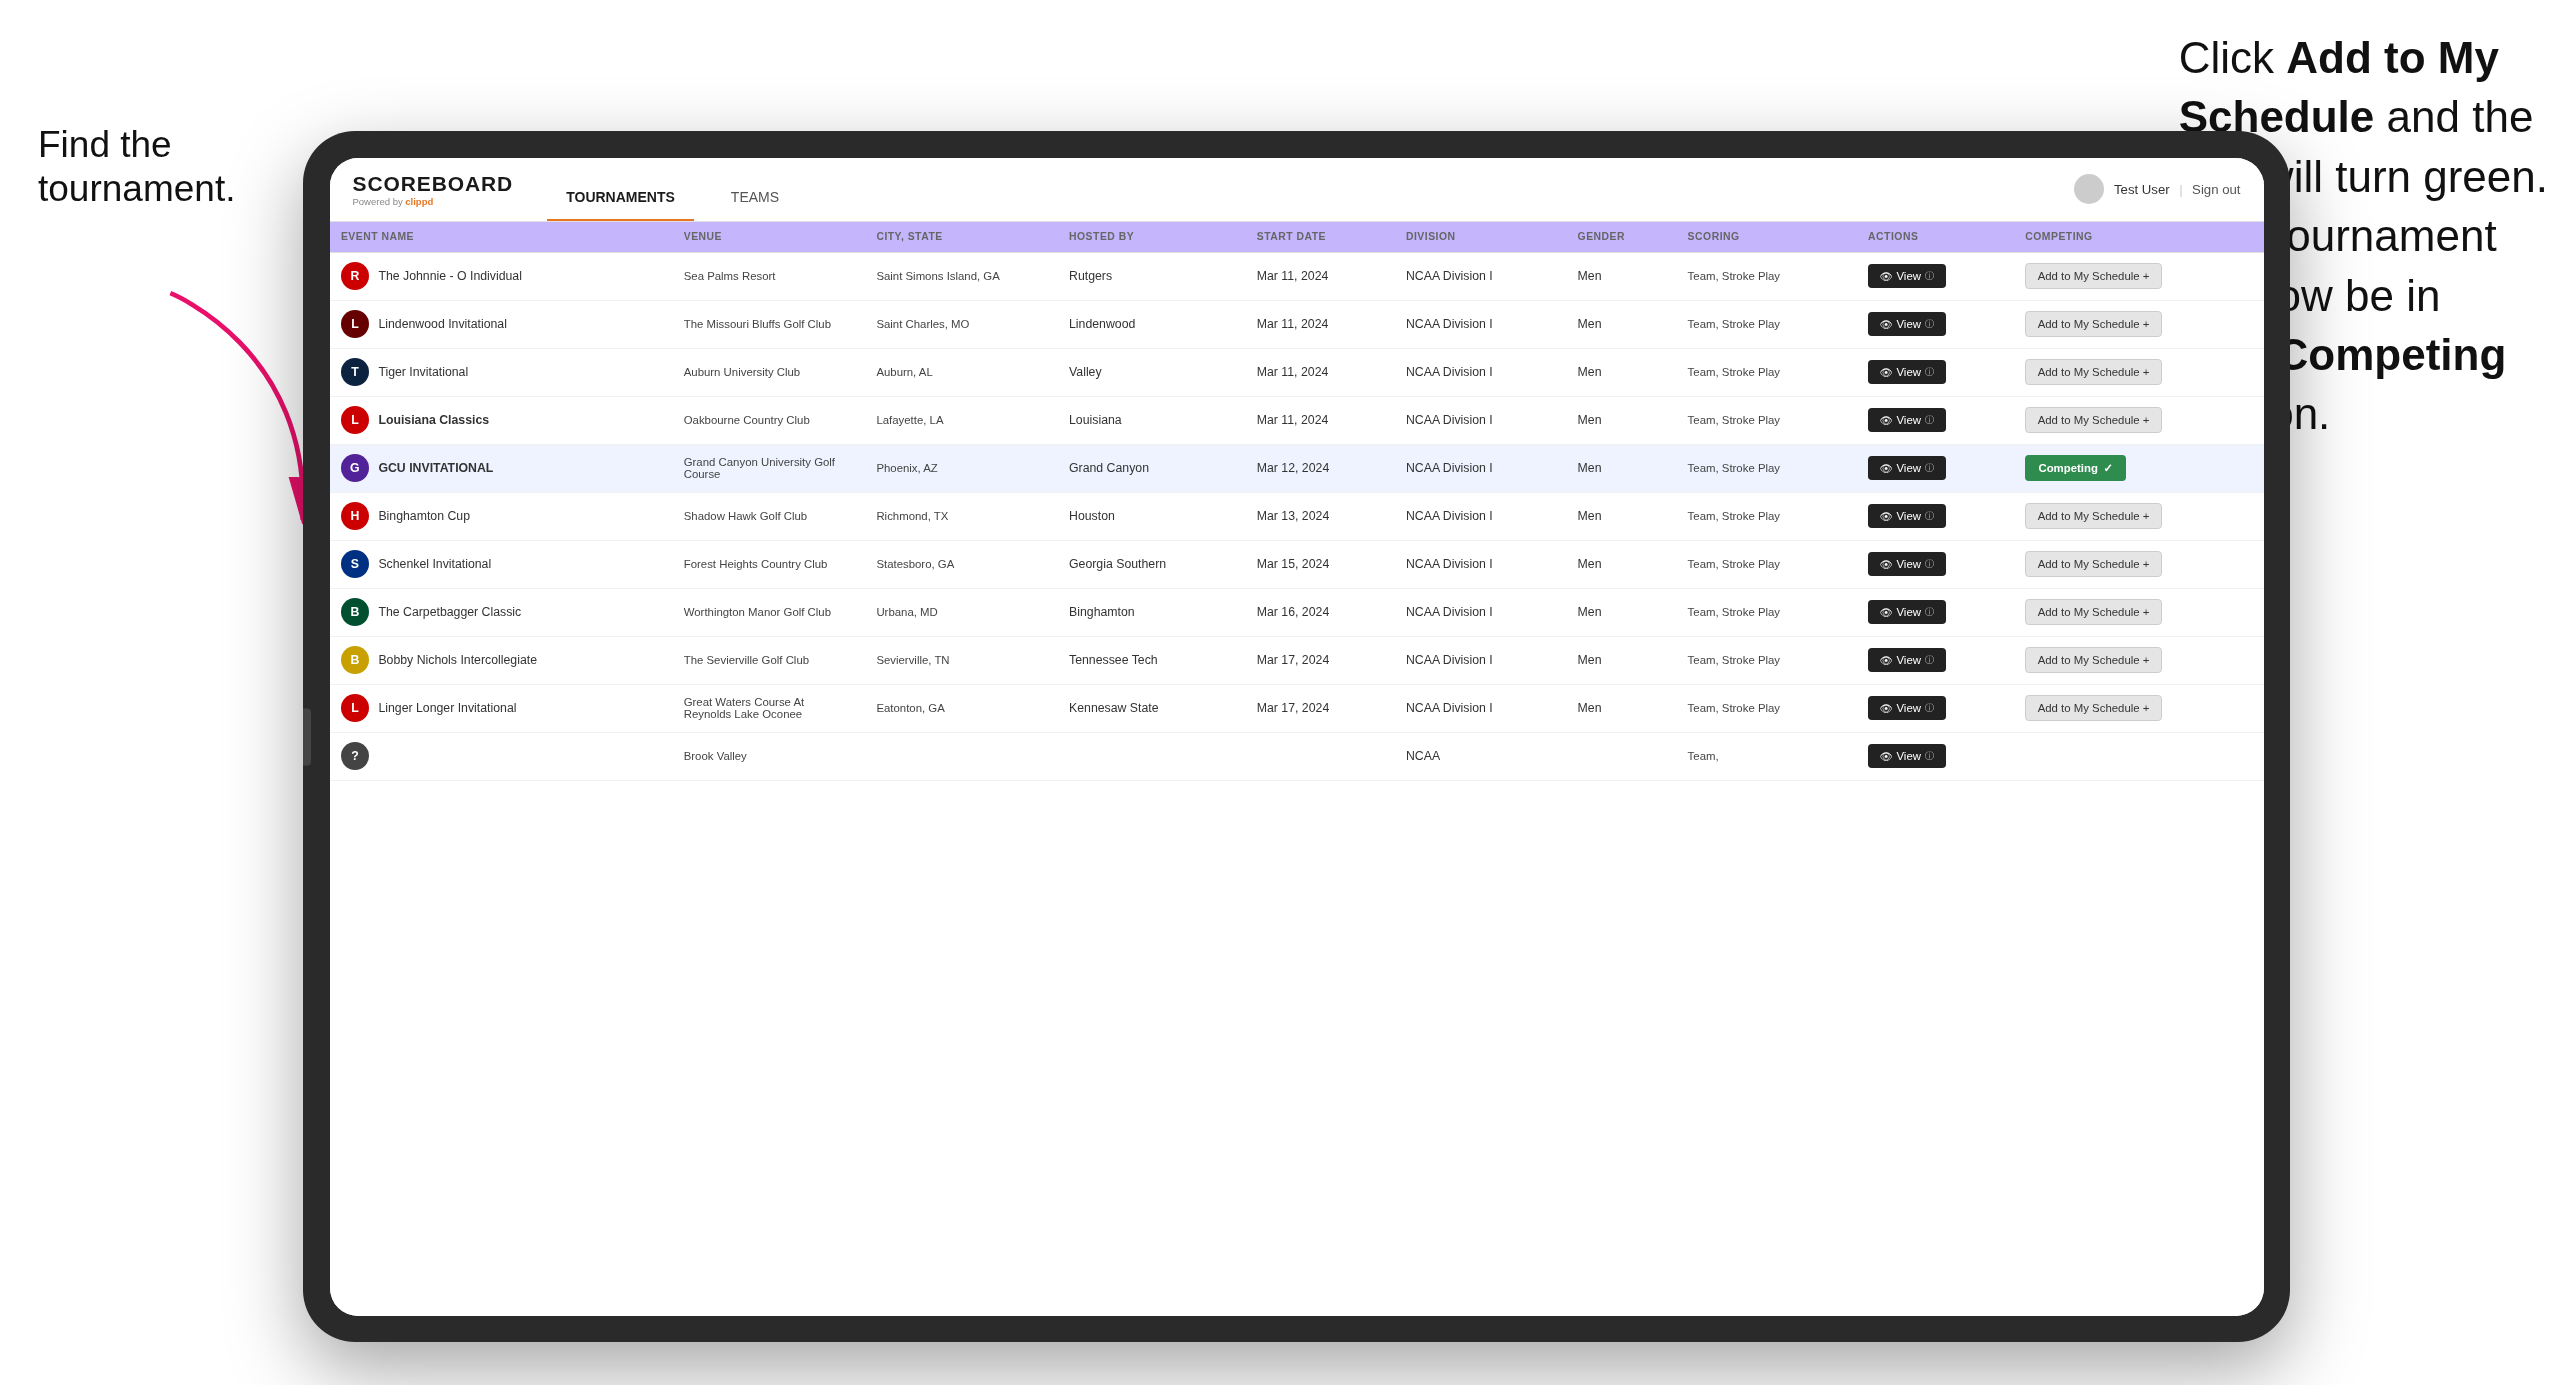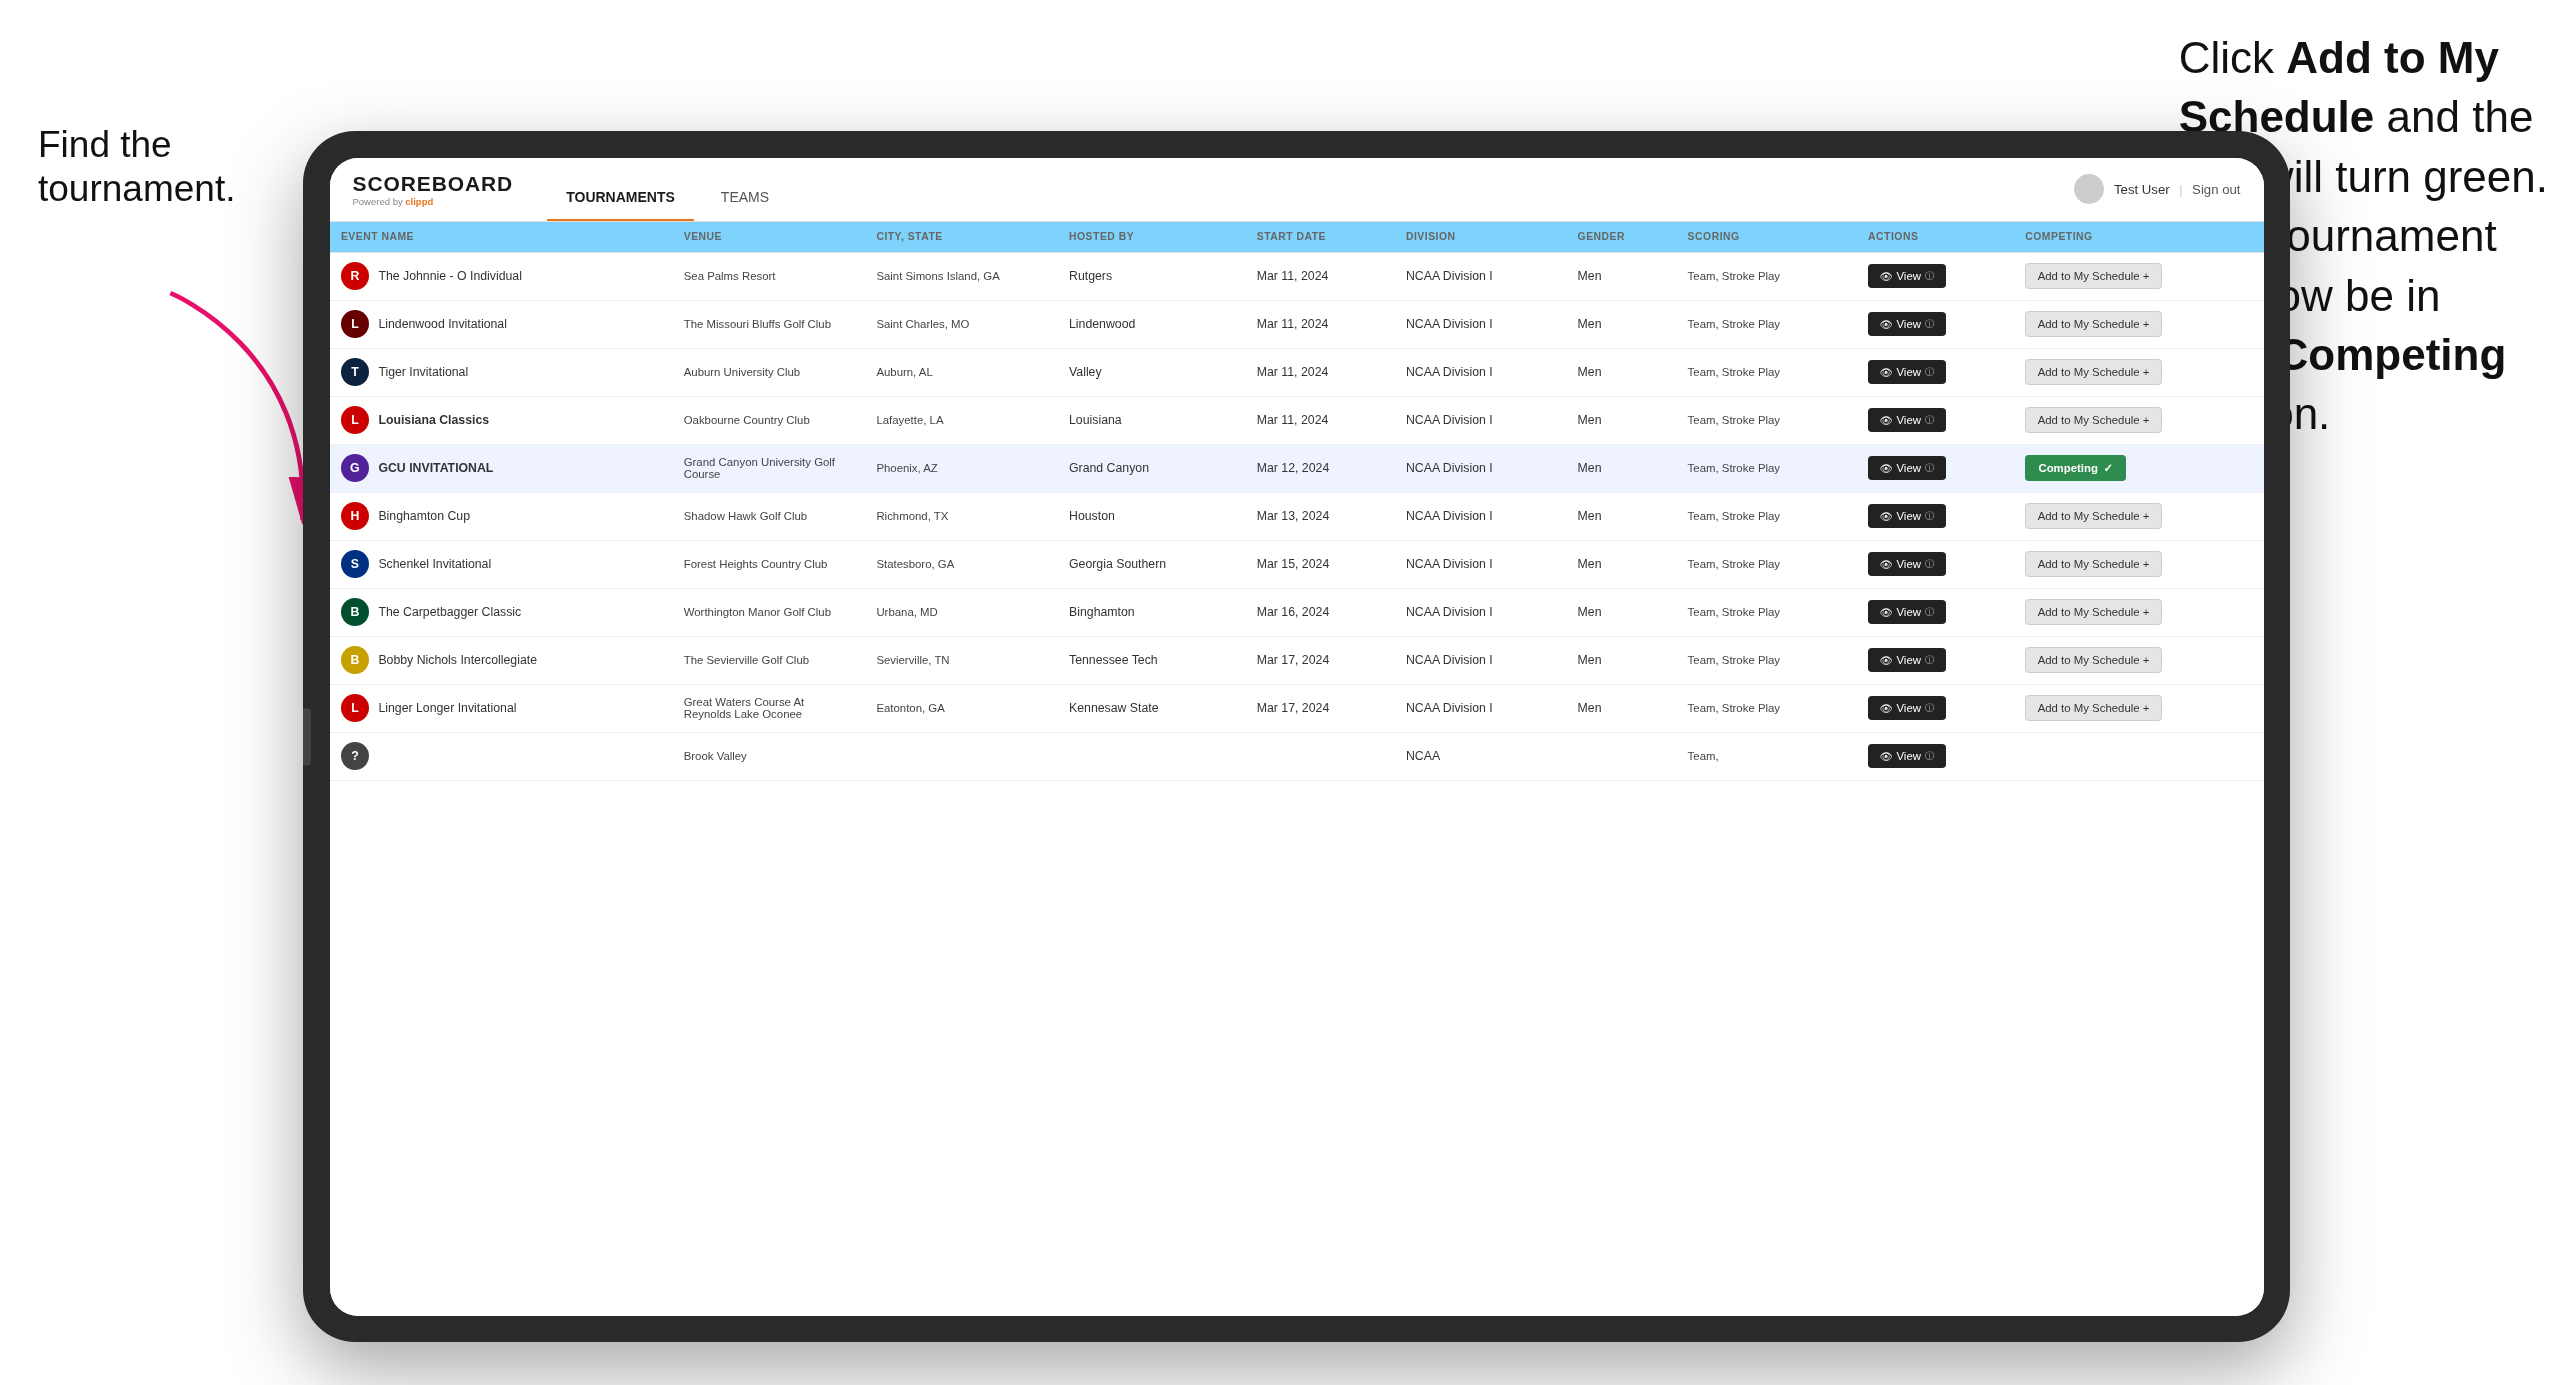--- a/index.html
+++ b/index.html
@@ -89,21 +89,21 @@
       font-size: 9.5px;
       color: #888;
     }
     .logo-powered span {
       color: #e87722;
       font-weight: 700;
     }
 
     .nav-tabs {
       display: flex;
-      gap: 8px;
+      gap: 18px;
       height: 100%;
       align-items: flex-end;
     }
     .nav-tab {
       padding: 0 19px 13.2px;
       font-size: 14px;
       font-weight: 500;
       color: #555;
       cursor: pointer;
       border-bottom: 2.8px solid transparent;
@@ -146,21 +146,21 @@
       overflow: auto;
     }
 
     table {
       width: 100%;
       border-collapse: collapse;
       font-size: 12.3px;
     }
 
     thead tr {
-      background: #7dd3fc;
+      background: #c4b5fd;
       border-bottom: 0.9px solid #e0e0e0;
     }
 
     thead th {
       padding: 9.5px 11.4px;
       text-align: left;
       font-size: 10.4px;
       font-weight: 600;
       color: #666;
       text-transform: uppercase;

